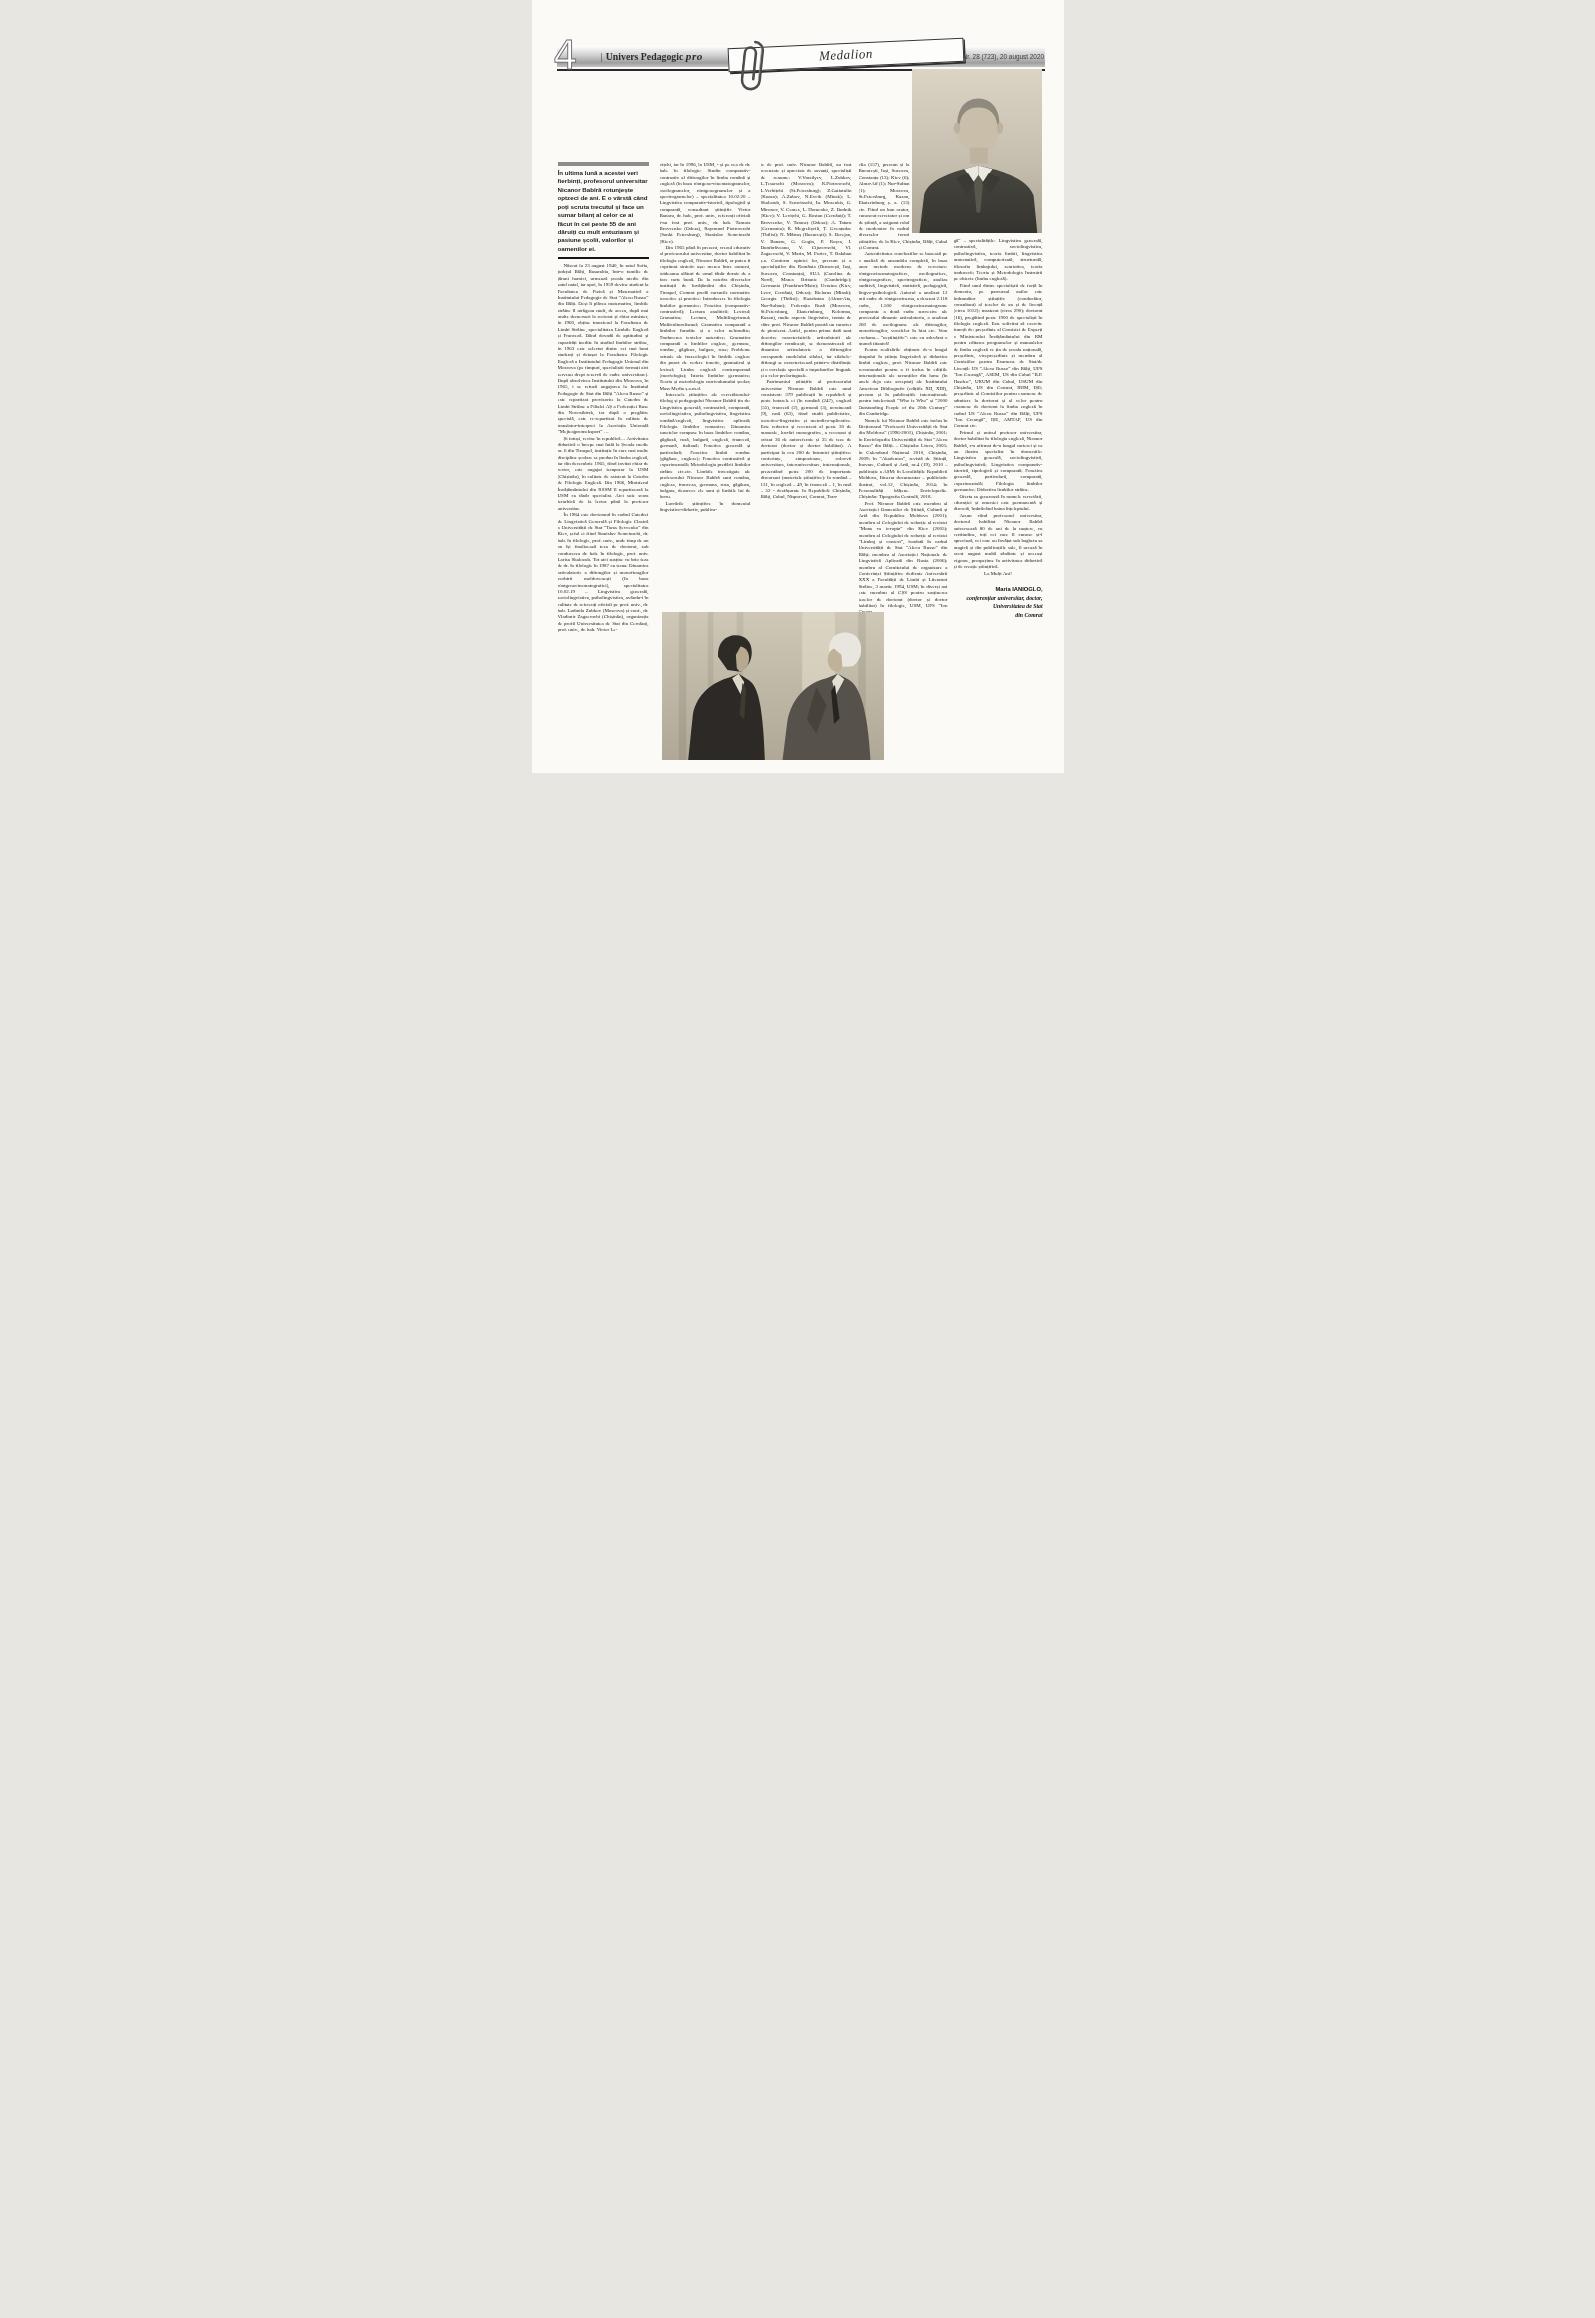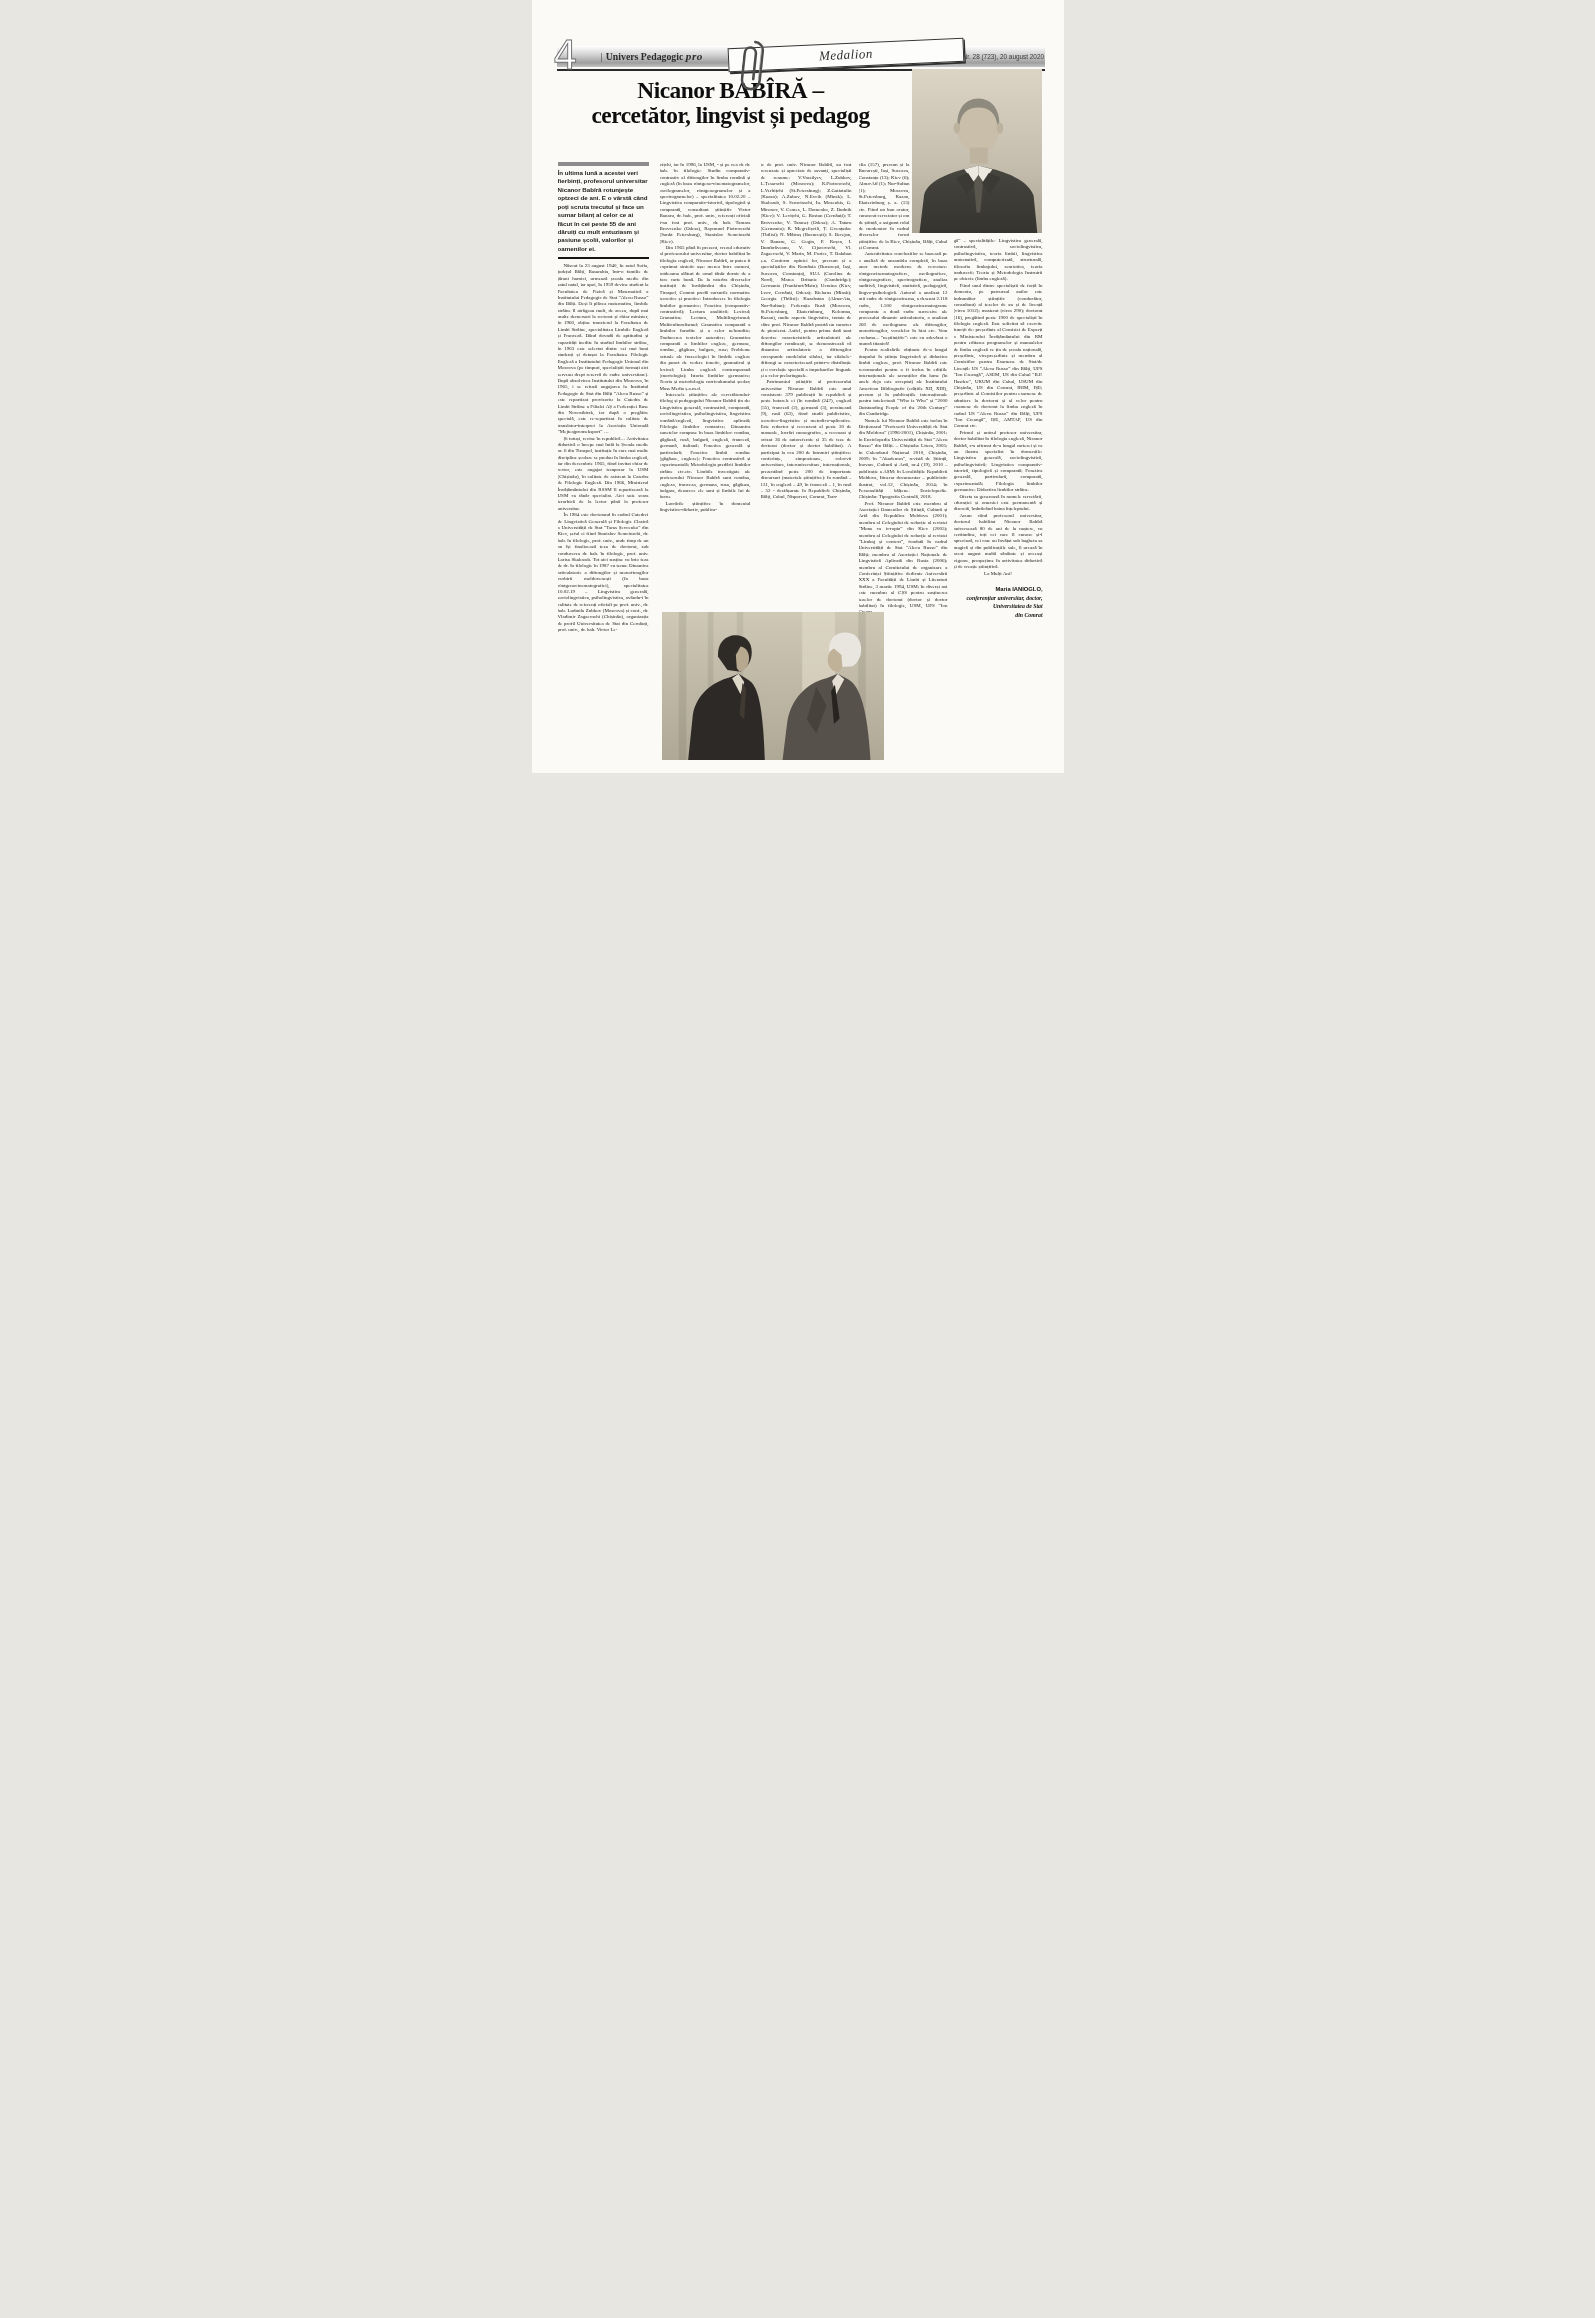--- a/index.html
+++ b/index.html
@@ -64,24 +64,20 @@
   <div class="header-rule"></div>
   <div class="section-banner">
     <span>Medalion</span>
   </div>
   <svg class="paperclip" width="21.5" height="54" viewBox="0 0 46 116">
     <path d="M23 6 C33 6 41 14 41 24 L41 88 C41 99 33 108 22 108 C11 108 3 99 3 88 L3 32 C3 25 8 19 15 19 C22 19 27 25 27 32 L27 86" fill="none" stroke="#4c4c4c" stroke-width="5.5" stroke-linecap="round"></path>
     <path d="M23 9 C31 9 38 15 38 24 L38 87" fill="none" stroke="#9a9a9a" stroke-width="1.6"></path>
   </svg>
   <div class="issue-info">Nr. 28 (723), 20 august 2020</div>
 
-  <div class="headline">
-    <div>Nicanor BABÎRĂ –</div>
-    <div>cercetător, lingvist și pedagog</div>
-  </div>
 
   <svg class="portrait" viewBox="0 0 278 350" preserveAspectRatio="none">
     <defs>
       <linearGradient id="pbg" x1="0" y1="0" x2="0" y2="1">
         <stop offset="0" stop-color="#dcd5c6"></stop>
           <stop offset="0.6" stop-color="#c4bdae"></stop>
           <stop offset="1" stop-color="#aaa393"></stop>
       </linearGradient>
       <linearGradient id="suit" x1="0" y1="0" x2="0" y2="1">
         <stop offset="0" stop-color="#47463f"></stop>

